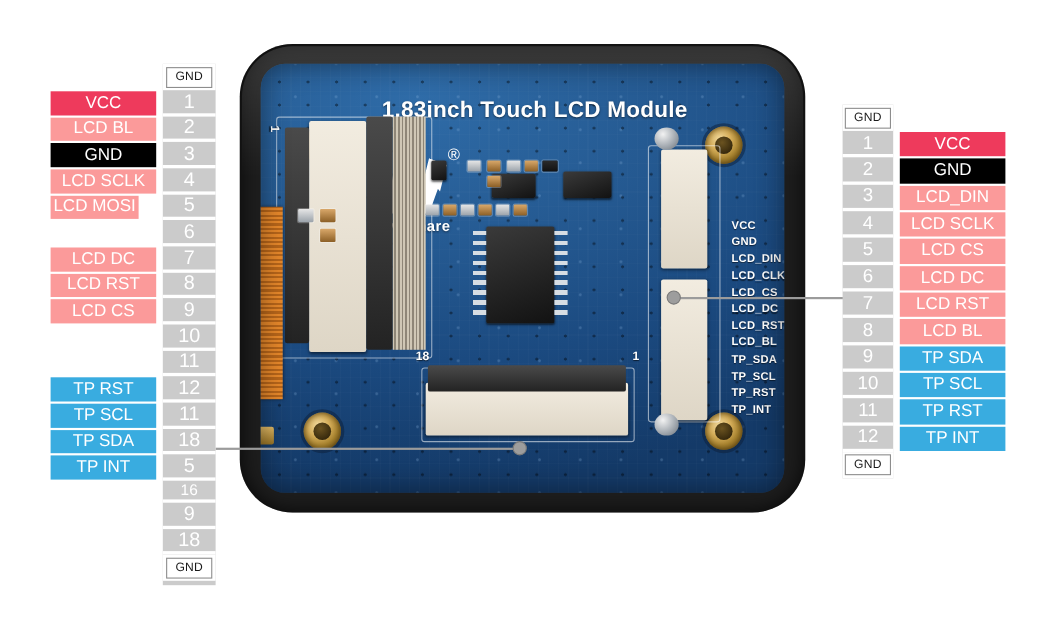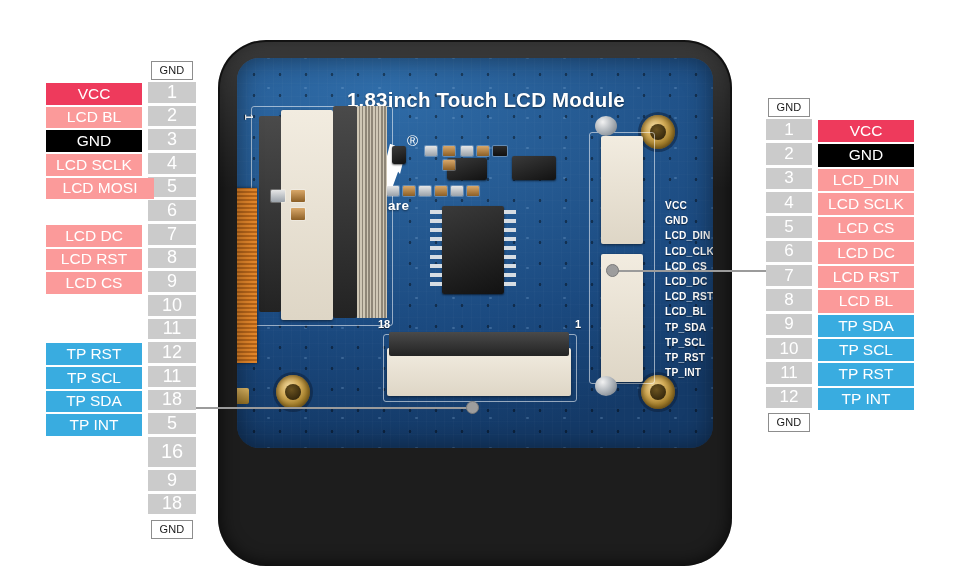--- a/index.html
+++ b/index.html
@@ -24,21 +24,21 @@
   .sig{position:absolute;box-sizing:border-box;display:flex;
        align-items:center;justify-content:center;color:#ffffff;
        font-size:15.5px;font-weight:400;letter-spacing:0px;white-space:nowrap;}
 
   
   .leader{position:absolute;background:#9b9b9b;height:1.5px;}
   .leader-dot{position:absolute;width:13px;height:13px;border-radius:50%;
               background:#9d9d9d;border:1px solid #7a7a7a;box-sizing:border-box;}
 
   
-  #board{position:absolute;left:218px;top:40px;width:514px;height:526px;}
+  #board{position:absolute;left:218px;top:40px;width:514px;height:426px;}
   .shell{position:absolute;inset:0;border-radius:48px;background:#1d1d1d;
          box-shadow:inset 0 0 18px rgba(0,0,0,.8);}
   .shell-hl{position:absolute;left:2px;top:2px;right:2px;height:40%;
             border-radius:46px 46px 60px 60px;
             background:linear-gradient(180deg,rgba(255,255,255,.13),rgba(255,255,255,0) 70%);}
   .pcb{position:absolute;left:19px;top:18px;width:476px;height:390px;
        border-radius:22px;overflow:hidden;
        background:
          radial-gradient(120% 90% at 30% 8%, #2f6ca8 0%, #255a92 38%, #1b4a80 68%, #143a68 100%);}
   .pcb:after{content:"";position:absolute;inset:0;border-radius:22px;
@@ -247,21 +247,21 @@
       </div>
       <div class="pin-cell" style="height: 23.6667px; font-size: 18px;">
         <span>11</span>
       </div>
       <div class="pin-cell" style="height: 23.6667px; font-size: 18px;">
         <span>18</span>
       </div>
       <div class="pin-cell" style="height: 23.6667px; font-size: 18px;">
         <span>5</span>
       </div>
-      <div class="pin-cell" style="height: 33px; font-size: 20px; align-items: center;">
+      <div class="pin-cell" style="height: 20px; font-size: 14px; align-items: center;">
         <span>16</span>
       </div>
       <div class="pin-cell" style="height: 23.6667px; font-size: 18px;">
         <span>9</span>
       </div>
       <div class="pin-cell" style="height: 23.6667px; font-size: 18px;">
         <span>18</span>
       </div>
       <div class="gnd-cell" style="height: 24px;">
         <div class="gnd-box">GND</div>
@@ -319,21 +319,21 @@
       </div>
       <div class="sig" style="background: rgb(251, 154, 154); top: 106.667px; height: 21.6667px; width: 96px; left: 46px;">
         <span>LCD BL</span>
       </div>
       <div class="sig" style="background: rgb(0, 0, 0); top: 130.333px; height: 21.6667px; width: 96px; left: 46px;">
         <span>GND</span>
       </div>
       <div class="sig" style="background: rgb(251, 154, 154); top: 154px; height: 21.6667px; width: 96px; left: 46px;">
         <span>LCD SCLK</span>
       </div>
-      <div class="sig" style="background: rgb(251, 154, 154); top: 177.667px; height: 21.6667px; width: 108px; left: 46px;">
+      <div class="sig" style="background: rgb(251, 154, 154); top: 177.667px; height: 21.6667px; width: 80px; left: 46px;">
         <span>LCD MOSI</span>
       </div>
       <div class="sig" style="background: rgb(251, 154, 154); top: 225px; height: 21.6667px; width: 96px; left: 46px;">
         <span>LCD DC</span>
       </div>
       <div class="sig" style="background: rgb(251, 154, 154); top: 248.667px; height: 21.6667px; width: 96px; left: 46px;">
         <span>LCD RST</span>
       </div>
       <div class="sig" style="background: rgb(251, 154, 154); top: 272.333px; height: 21.6667px; width: 96px; left: 46px;">
         <span>LCD CS</span>

